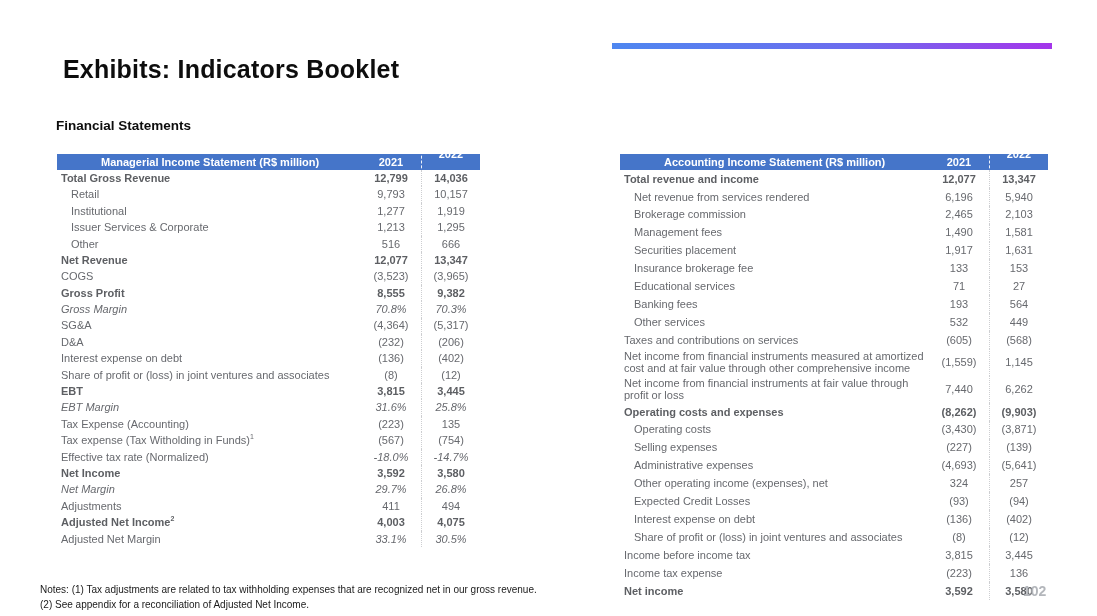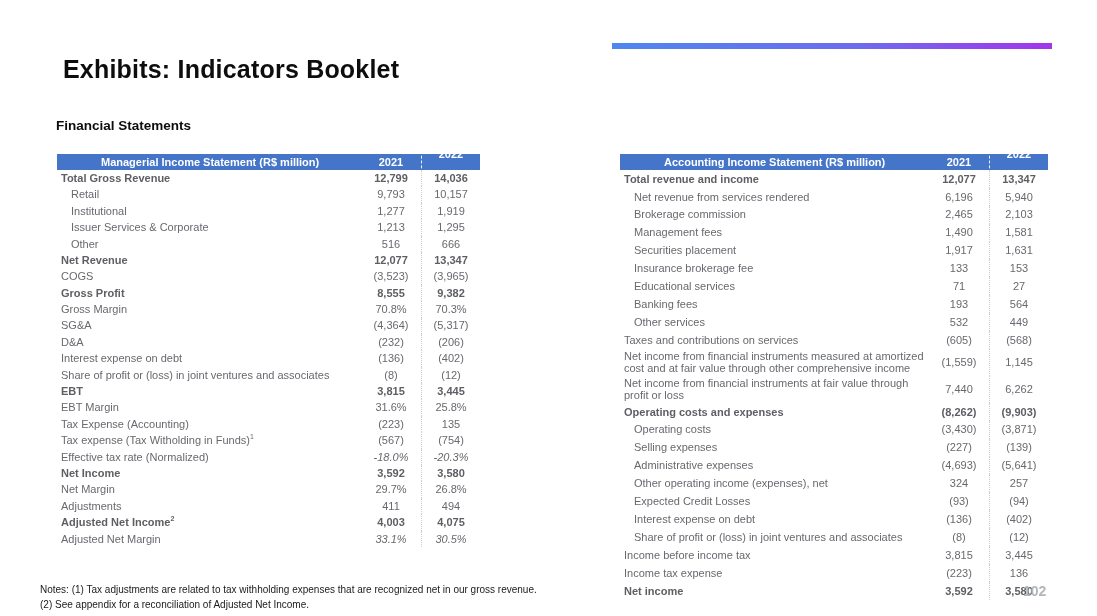--- a/index.html
+++ b/index.html
@@ -33,21 +33,21 @@
   .c1 { width:60px; }
   .c2 { width:59px; }
   .t-header .c2 { border-left:1px dashed rgba(255,255,255,0.9); height:32px; line-height:16px; }
   .t-row { display:flex; align-items:center; }
   .tbl-left  .t-row { height:16.4px; }
   .tbl-right .t-row { min-height:17.9px; }
   .t-row .c2 { border-left:1px dotted #cdced1; align-self:stretch; display:flex; align-items:center; justify-content:center; }
   .t-row .c1 { display:flex; align-items:center; justify-content:center; align-self:stretch; }
   .t-row.bold { font-weight:700; color:#5d5f63; }
   .t-row.indent .t-label { padding-left:14px; }
-  .t-row.italic .t-label, .t-row.italic .t-val { }
+  .t-row.italic .t-label, .t-row.italic .t-val { font-style:italic; }
   .t-row.vitalic .t-val { font-style:italic; }
   sup { font-size:7px; vertical-align:super; line-height:0; }
   .notes {
     position:absolute; left:40px; top:583px;
     font-size:10px; color:#1a1a1a; line-height:14.5px;
   }
   .page-number {
     position:absolute; left:1023px; top:583px;
     font-size:14px; font-weight:700; color:#b3b6bb;
   }
@@ -147,21 +147,21 @@
         <span class="t-val c2">135</span>
       </div>
       <div class="t-row">
         <span class="t-label">Tax expense (Tax Witholding in Funds)<sup>1</sup></span>
         <span class="t-val c1">(567)</span>
         <span class="t-val c2">(754)</span>
       </div>
       <div class="t-row vitalic">
         <span class="t-label">Effective tax rate (Normalized)</span>
         <span class="t-val c1">-18.0%</span>
-        <span class="t-val c2">-20.3%</span>
+        <span class="t-val c2">-14.7%</span>
       </div>
       <div class="t-row bold">
         <span class="t-label">Net Income</span>
         <span class="t-val c1">3,592</span>
         <span class="t-val c2">3,580</span>
       </div>
       <div class="t-row italic">
         <span class="t-label">Net Margin</span>
         <span class="t-val c1">29.7%</span>
         <span class="t-val c2">26.8%</span>

